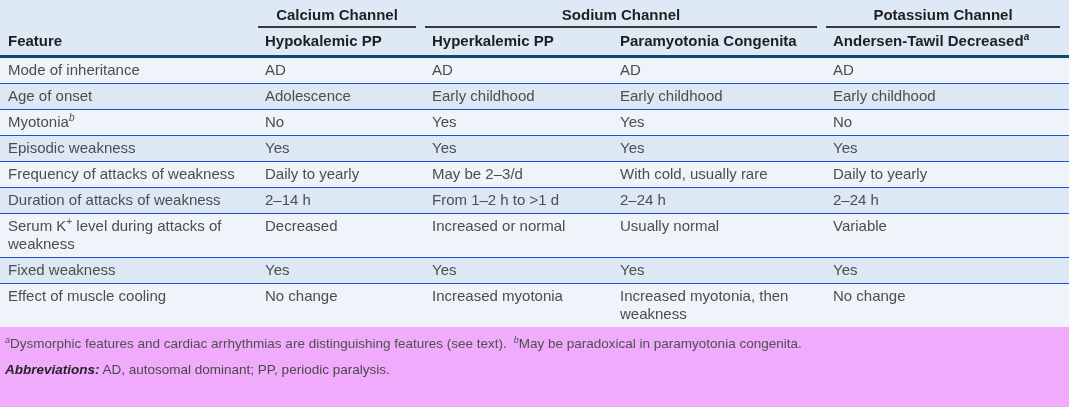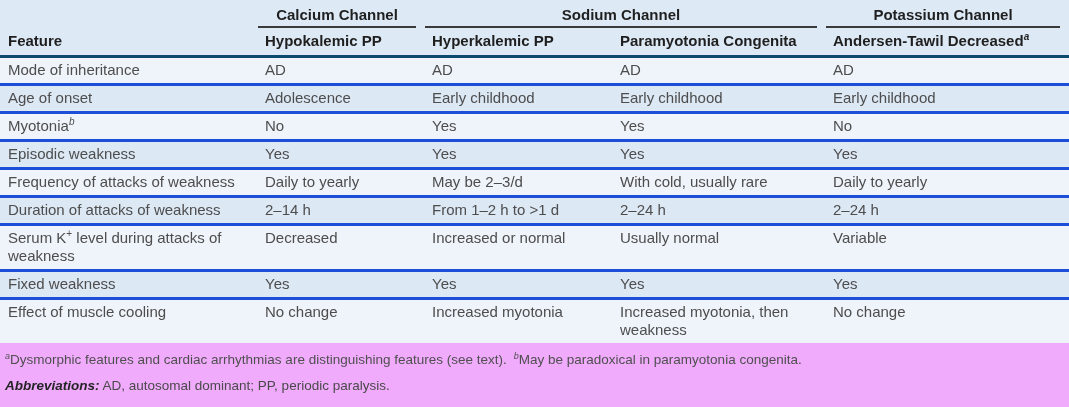--- a/index.html
+++ b/index.html
@@ -44,21 +44,21 @@
     line-height: 17px;
   }
   tr.colhead-row th.c-feature { padding-left: 8px; }
   
   tbody td {
     font-size: 15px;
     color: #4d4d4d;
     vertical-align: top;
     line-height: 18px;
     padding: 3px 8px 4px 7px;
-    border-top: 3px solid #1d4ed8;
+    border-top: 1px solid #1d4ed8;
   }
   tbody td.c-feature { padding-left: 8px; }
   tbody tr:nth-child(odd)  td { background: #eff4fb; }
   tbody tr:nth-child(even) td { background: #dde8f5; }
   
   sup.s {
     font-size: 10px;
     line-height: 0;
     vertical-align: super;
   }

